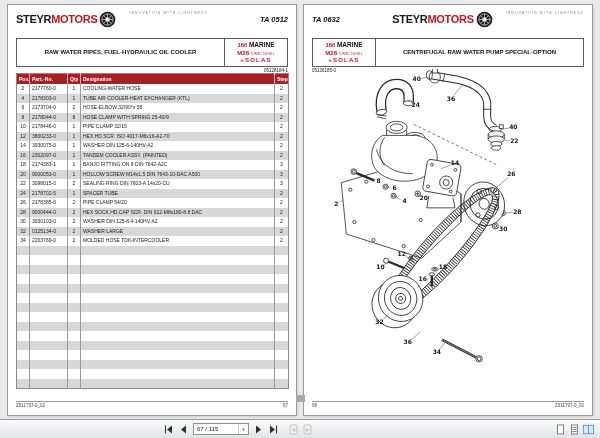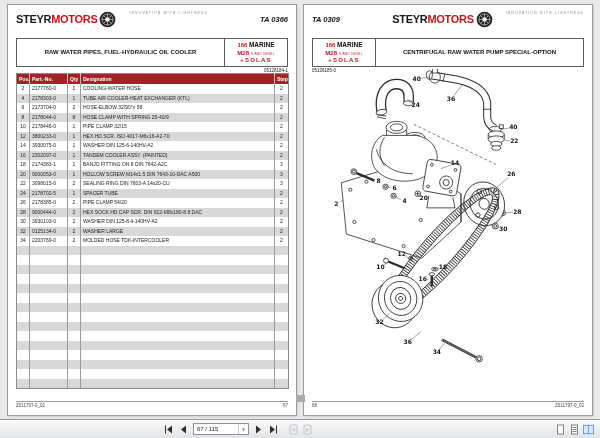--- a/index.html
+++ b/index.html
@@ -95,21 +95,21 @@
                 <line x1="5.5" y1="5.5" x2="7.9" y2="7.9"></line>
                   <line x1="12.1" y1="12.1" x2="14.5" y2="14.5"></line>
                 <line x1="14.5" y1="5.5" x2="12.1" y2="7.9"></line>
                   <line x1="7.9" y1="12.1" x2="5.5" y2="14.5"></line>
               </g>
               <circle cx="10" cy="10" r="2.6" fill="#fff"></circle>
             </svg>
           </div>
           <div class="logo-tag">INNOVATION WITH LIGHTNESS</div>
         </div>
-        <div class="ta">TA 0366</div>
+        <div class="ta">TA 0512</div>
       </div>
 
       <div class="title-box">
         <div class="tb-title">RAW WATER PIPES, FUEL-HYDRAULIC OIL COOLER</div>
         <div class="tb-badge">
           <div class="badge-row">
               <span class="b-num">166</span>
               <span class="b-marine">MARINE</span>
             </div>
           <div class="badge-row">
@@ -390,21 +390,21 @@
                 <line x1="5.5" y1="5.5" x2="7.9" y2="7.9"></line>
                   <line x1="12.1" y1="12.1" x2="14.5" y2="14.5"></line>
                 <line x1="14.5" y1="5.5" x2="12.1" y2="7.9"></line>
                   <line x1="7.9" y1="12.1" x2="5.5" y2="14.5"></line>
               </g>
               <circle cx="10" cy="10" r="2.6" fill="#fff"></circle>
             </svg>
           </div>
           <div class="logo-tag">INNOVATION WITH LIGHTNESS</div>
         </div>
-        <div class="ta">TA 0309</div>
+        <div class="ta">TA 0632</div>
       </div>
 
       <div class="title-box">
         <div class="tb-title">CENTRIFUGAL RAW WATER PUMP SPECIAL-OPTION</div>
         <div class="tb-badge">
           <div class="badge-row">
               <span class="b-num">166</span>
               <span class="b-marine">MARINE</span>
             </div>
           <div class="badge-row">

